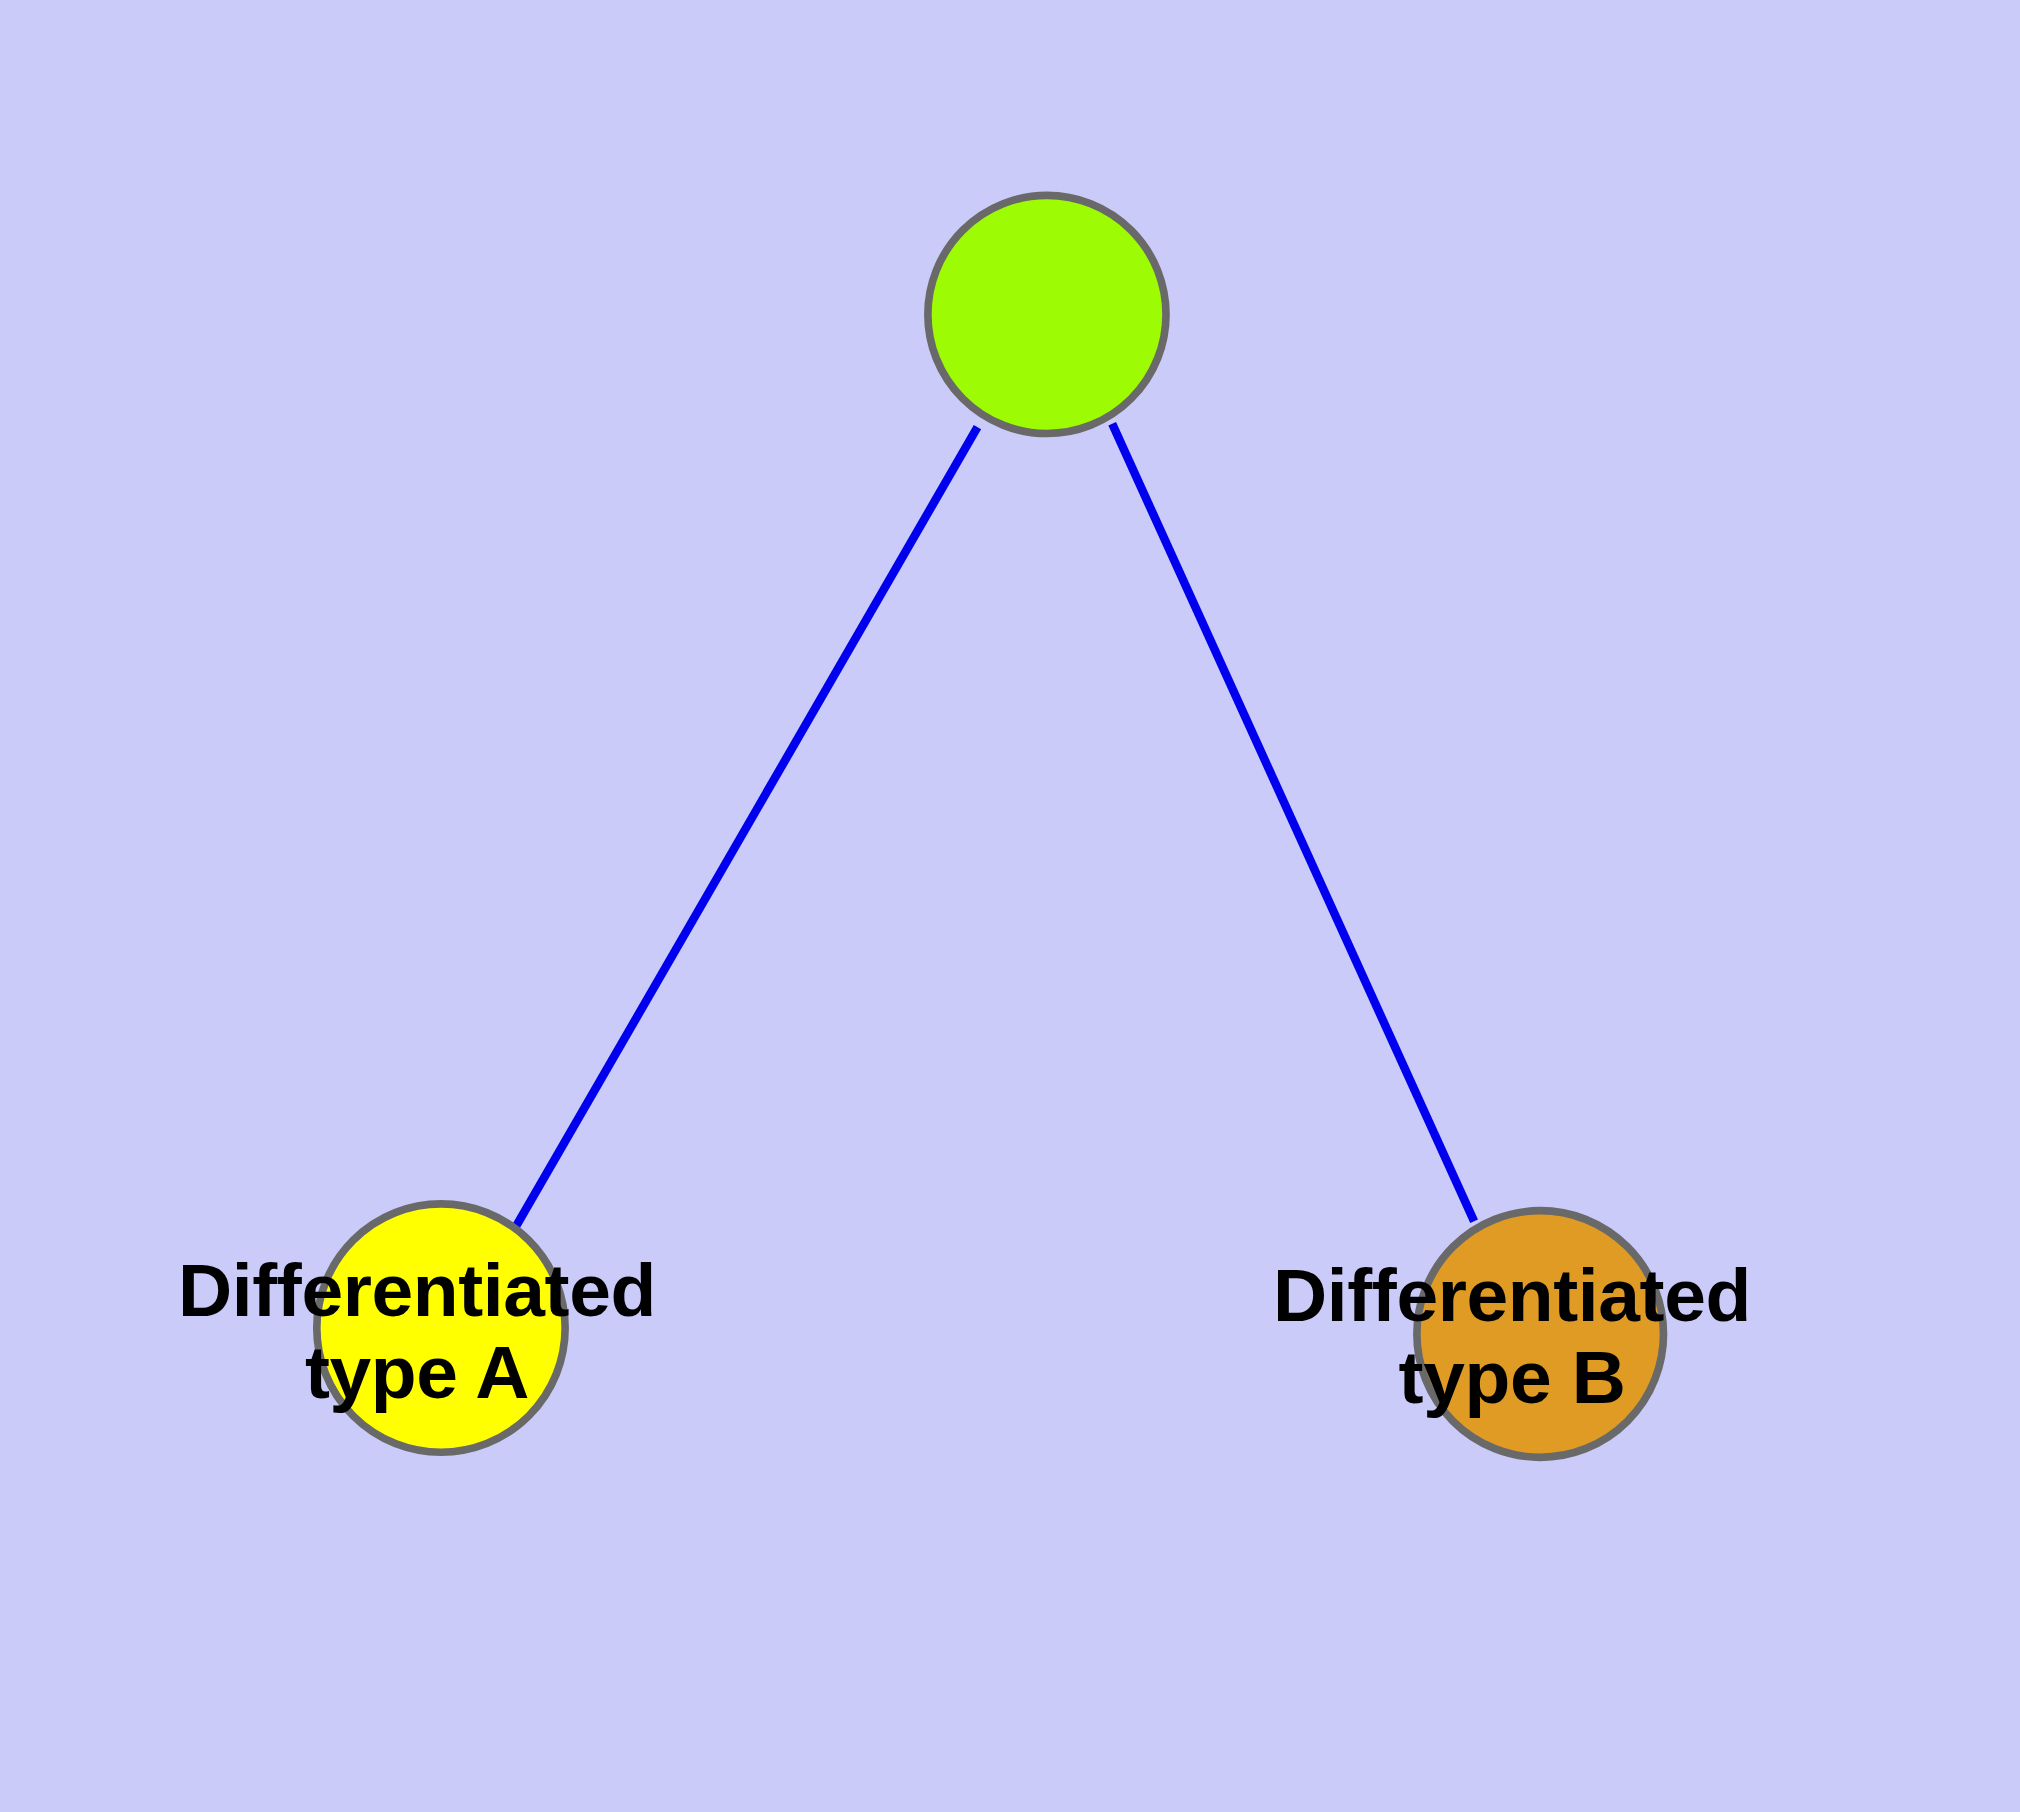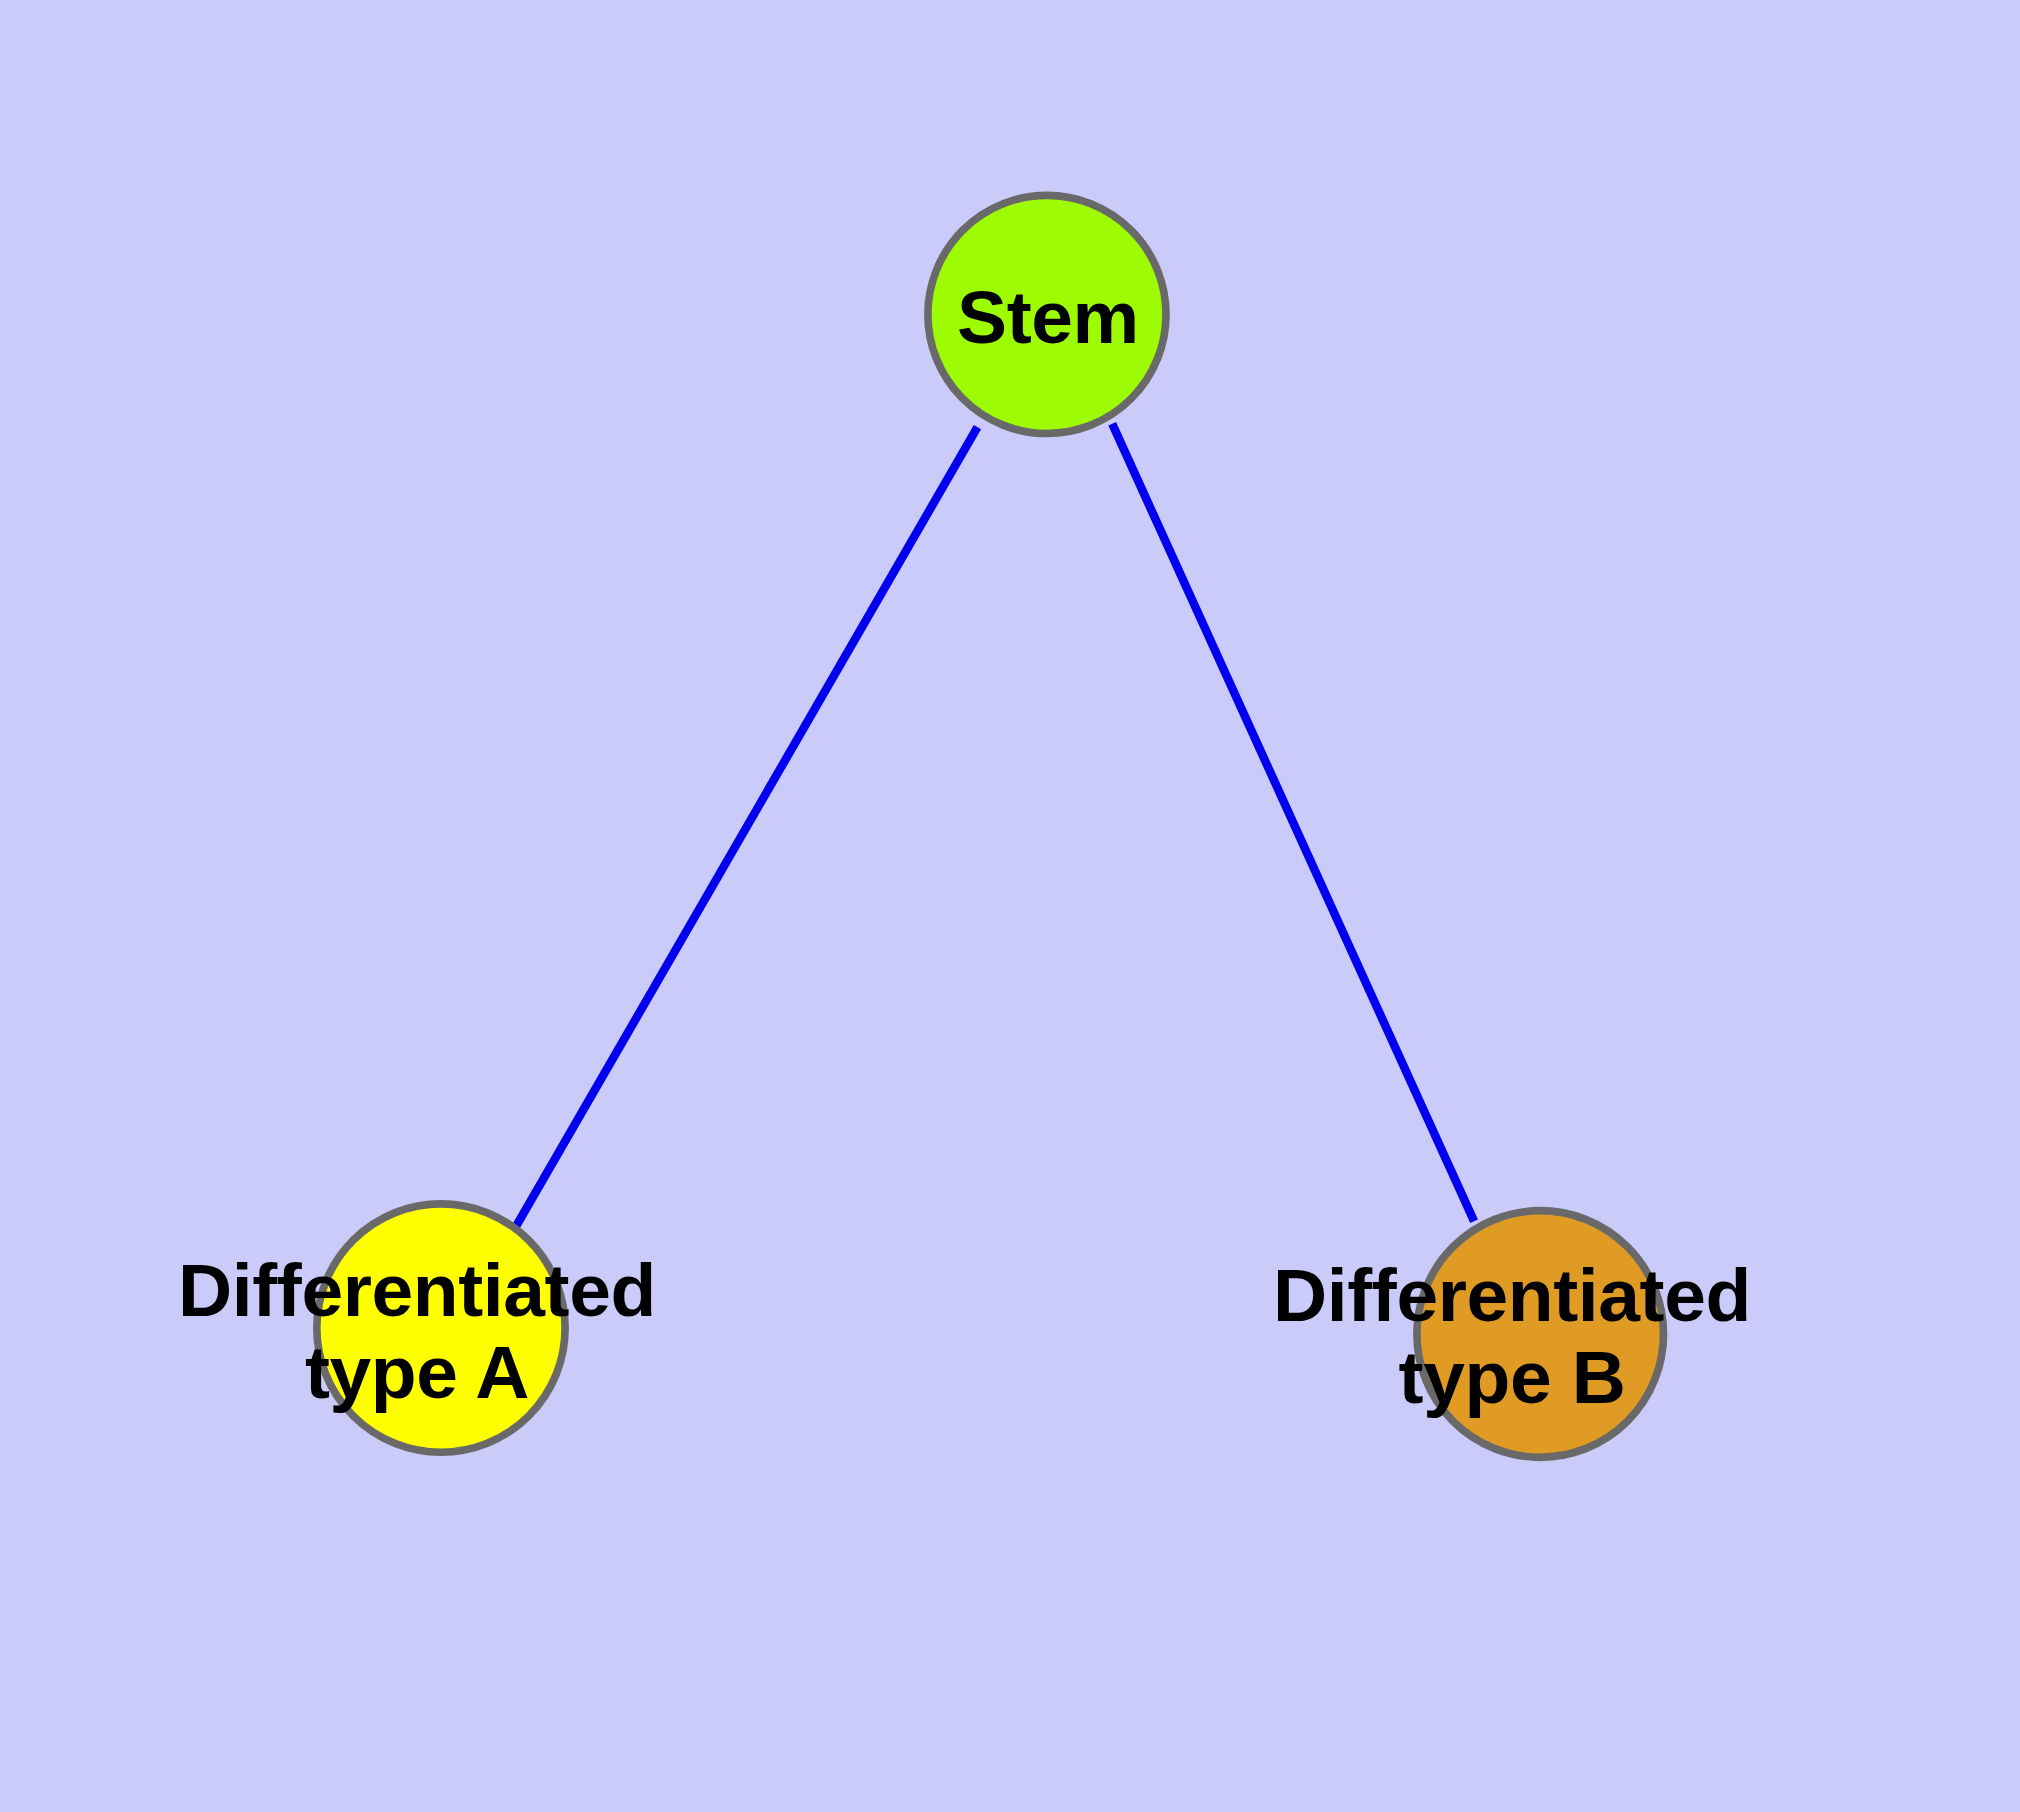--- a/index.html
+++ b/index.html
@@ -60,20 +60,19 @@
       <line id="edge-1" x1="1312" y1="500" x2="1739" y2="1441" stroke="#0000ee" stroke-width="10" stroke-linecap="butt"></line>
     </g>
 
     <g id="nodes-group">
       <circle id="node-0" cx="1235" cy="371" r="140.5" fill="#9dfc04" stroke="#696969" stroke-width="9"></circle>
       <circle id="node-1" cx="520" cy="1567" r="146.5" fill="#ffff00" stroke="#696969" stroke-width="9"></circle>
       <circle id="node-2" cx="1817" cy="1574" r="145.5" fill="#e09b24" stroke="#696969" stroke-width="9"></circle>
     </g>
   </svg>
 
-  <div class="node-label" id="label-0" style="left: 1048px; top: 317px; font-size: 75px; color: rgb(0, 0, 0);">Stem</div>
   <div class="node-label" id="label-1" style="left: 417px; top: 1331px; font-size: 75px; color: rgb(0, 0, 0);">Differentiated
 type A</div>
   <div class="node-label" id="label-2" style="left: 1512px; top: 1336px; font-size: 75px; color: rgb(0, 0, 0);">Differentiated
 type B</div>
 
 </div>
 
 
 </body></html>

